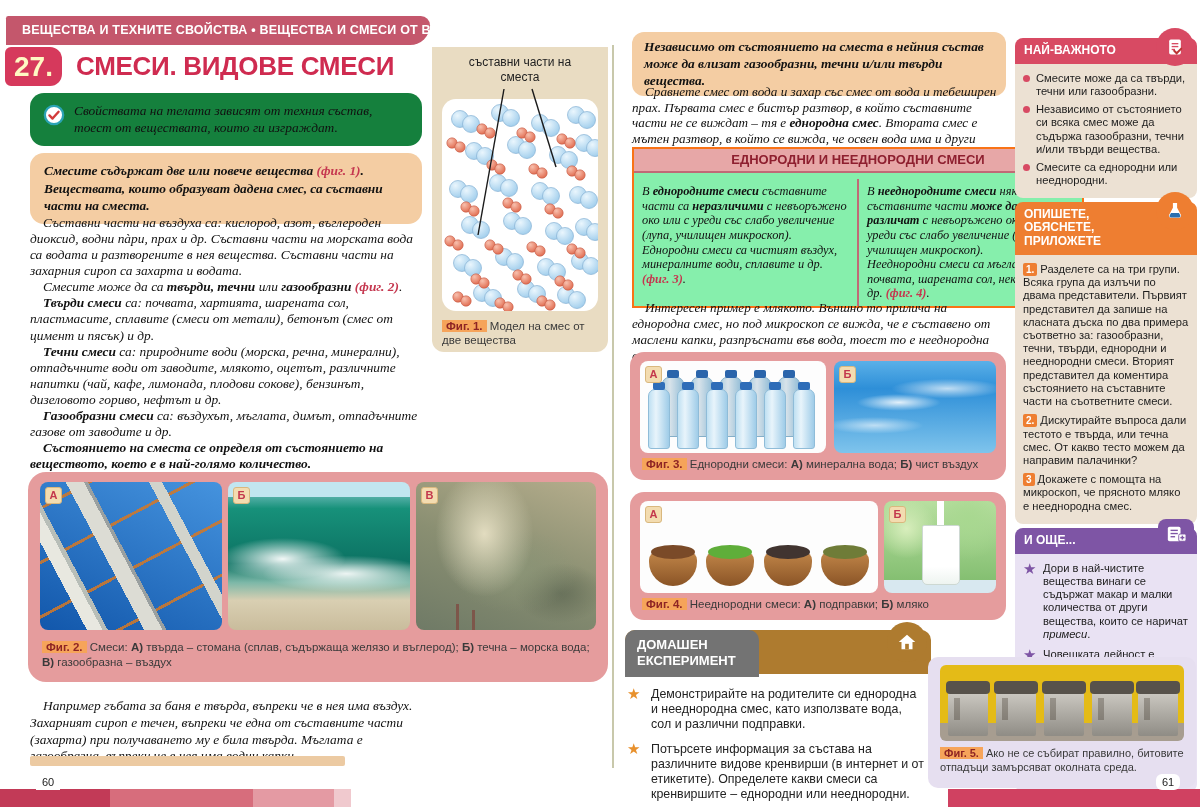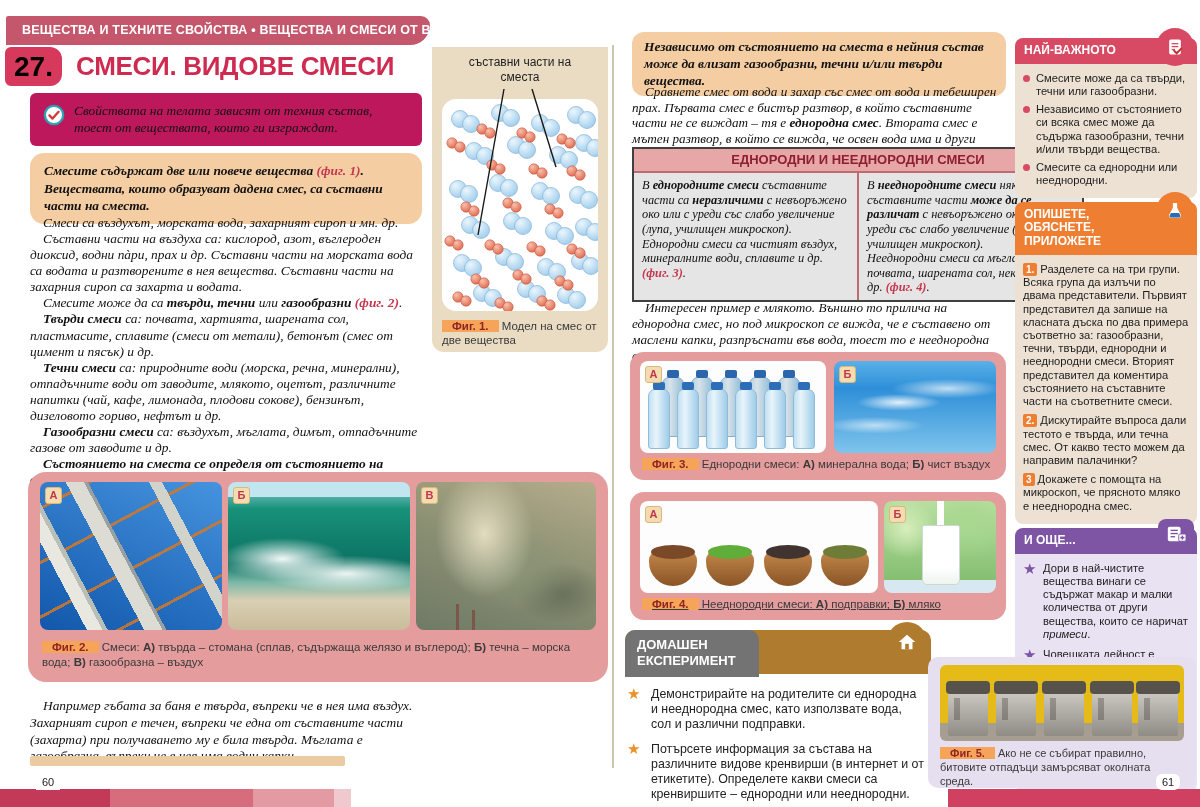--- a/index.html
+++ b/index.html
@@ -10,43 +10,43 @@
   .s-b{font-weight:bold}
   .s-i{font-style:italic}
   .s-bi{font-weight:bold;font-style:italic}
   .s-fig{color:#c5374f;font-weight:bold;font-style:italic}
 
   
   .banner{position:absolute;left:6px;top:16px;width:424px;height:29px;background:#c4576c;
           border-radius:3px 12px 26px 0;color:#fff;font:bold 12.5px/29px "Liberation Sans",sans-serif;
           padding-left:16px;box-sizing:border-box;letter-spacing:.2px;white-space:nowrap;}
   .lesson-chip{position:absolute;left:5px;top:47px;width:57px;height:39px;background:#d6395c;
-          border-radius:6px 12px 12px 6px;color:#000000;font:bold 28px/39px "Liberation Sans",sans-serif;text-align:center;}
+          border-radius:6px 12px 12px 6px;color:#fef9c3;font:bold 28px/39px "Liberation Sans",sans-serif;text-align:center;}
   .page-title{position:absolute;left:76px;top:53px;font:800 26px/1 "Liberation Sans",sans-serif;
           color:#cf2b50;letter-spacing:-.3px;}
 
-  .recall{position:absolute;left:30px;top:93px;width:392px;box-sizing:border-box;background:#be185d;
-          border-radius:6px;padding:9px 14px 9px 44px;font:italic 13.4px/1.3 "Liberation Serif",serif;}
+  .recall{position:absolute;left:30px;top:93px;width:392px;box-sizing:border-box;background:#15803d;
+          border-radius:14px;padding:9px 14px 9px 44px;font:italic 13.4px/1.3 "Liberation Serif",serif;}
   .recall .ic{position:absolute;left:13px;top:11px;width:22px;height:22px;}
 
   .defbox{position:absolute;left:30px;top:153px;width:392px;box-sizing:border-box;background:#f4cda3;
           border-radius:14px;padding:9px 14px;font:italic 13.4px/1.32 "Liberation Serif",serif;font-weight:bold;}
   .defbox p{margin:0;}
 
   .bodycol{position:absolute;left:30px;top:215px;width:396px;font:italic 13.4px/1.2 "Liberation Serif",serif;}
   .bodycol p{margin:0;text-indent:13px;}
 
   .fig1{position:absolute;left:432px;top:47px;width:176px;height:305px;background:#e9dcc2;border-radius:0 0 12px 12px;}
   .fig1-label{position:absolute;left:18px;top:8px;width:140px;text-align:center;
           font:12px/1.25 "Liberation Sans",sans-serif;color:#222;}
   .molbox{position:absolute;left:10px;top:52px;width:156px;height:212px;background:#fff;border-radius:14px;overflow:hidden;}
   .ptr{position:absolute;left:0;top:0;pointer-events:none;}
   .fig1-cap{position:absolute;left:10px;top:272px;width:158px;font:11.5px/1.25 "Liberation Sans",sans-serif;color:#3a3a3a;}
 
-  .figtag{background:#f6a45a;color:#8e2424;font-weight:bold;padding:0 10px;}
+  .figtag{background:#f6a45a;color:#8e2424;font-weight:bold;padding:0 4px;}
 
   .fig2{position:absolute;left:28px;top:472px;width:580px;height:210px;background:#e59c9d;border-radius:18px;}
   .ph{position:absolute;border-radius:8px;overflow:hidden;}
   .plabel{position:absolute;left:5px;top:5px;width:17px;height:17px;background:#f3dcb0;border:1px solid #d9b87e;
           border-radius:3px;color:#c3374d;font:bold 11px/15px "Liberation Sans",sans-serif;text-align:center;box-sizing:border-box;z-index:3;}
   .f2a{left:12px;top:10px;width:182px;height:148px;background:
        linear-gradient(62deg, transparent 0 18%, #e8e8e0 18% 24%, #b8beb8 24% 26%, transparent 26% 40%,
          #dcdcd4 40% 47%, #9aa0a0 47% 48.5%, transparent 48.5% 72%, #d2d4cc 72% 77%, transparent 77%),
        repeating-linear-gradient(152deg, transparent 0 22px, rgba(210,120,40,.85) 22px 25px, transparent 25px 48px),
        linear-gradient(205deg,#4593de,#1257ab);}
@@ -81,24 +81,24 @@
   .bbr{left:948px;width:252px;background:#d04161;}
 
   .gutter{position:absolute;left:612px;top:45px;width:2px;height:723px;background:#9a9a66;opacity:.55;}
 
   
   .notebox{position:absolute;left:632px;top:32px;width:374px;box-sizing:border-box;background:#f4cda3;
            border-radius:12px;padding:7px 12px;font:italic 13.4px/1.25 "Liberation Serif",serif;font-weight:bold;}
   .pcompare{position:absolute;left:632px;top:84px;width:374px;font:italic 13.2px/1.18 "Liberation Serif",serif;}
   .pcompare p{margin:0;text-indent:13px;}
 
-  .tbl{position:absolute;left:632px;top:147px;width:452px;border:2px solid #404040;box-sizing:border-box;background:#e5e5e5;}
+  .tbl{position:absolute;left:632px;top:147px;width:452px;border:2px solid #f97316;box-sizing:border-box;background:#86efac;}
   .tbl-title{background:#e7a7a7;color:#8e1f2f;font:bold 13px/22px "Liberation Sans",sans-serif;text-align:center;
              border-bottom:2px solid #c06a76;}
-  .tbl-cells{display:flex;}
+  .tbl-cells{display:flex;margin-top:6px;}
   .tcell{flex:1;padding:5px 8px;font:italic 12.4px/1.18 "Liberation Serif",serif;}
   .tcell p{margin:0;}
   .tcell.first{border-right:2px solid #c06a76;}
 
   .pmilk{position:absolute;left:632px;top:300px;width:374px;font:italic 13.2px/1.22 "Liberation Serif",serif;}
   .pmilk p{margin:0;text-indent:13px;}
 
   .fig3{position:absolute;left:630px;top:352px;width:376px;height:128px;background:#e59c9d;border-radius:14px;}
   .f3a{left:10px;top:9px;width:186px;height:92px;background:#fdfdfd;}
   .bot{position:absolute;bottom:4px;width:22px;height:60px;border-radius:7px 7px 3px 3px;
@@ -120,21 +120,21 @@
   .bowl::before{content:"";position:absolute;left:2px;top:-7px;width:44px;height:14px;border-radius:50%;background:var(--bc);}
   .bowl.c1{--bc:#7a4a28;} .bowl.c2{--bc:#5fae3a;} .bowl.c3{--bc:#413430;} .bowl.c4{--bc:#6f7c38;}
   .f4b{left:254px;top:9px;width:112px;height:92px;background:
        radial-gradient(30px 30px at 20% 30%, #d8eebc, transparent),
        radial-gradient(40px 40px at 75% 20%, #a8d890, transparent),
        linear-gradient(180deg, transparent 86%, #d8e8f0 86%),
        linear-gradient(180deg,#b8dfa0,#7cba6a);}
   .glass{position:absolute;left:38px;top:24px;width:36px;height:58px;
          background:linear-gradient(180deg,#ffffff 70%,#eef4f0);border:1px solid #cdd8d2;border-radius:2px 2px 5px 5px;}
   .pour{position:absolute;left:53px;top:0;width:7px;height:28px;background:#fff;}
-  .fig4-cap{position:absolute;left:12px;top:106px;width:352px;font:11.5px/1.2 "Liberation Sans",sans-serif;color:#3a3a3a;text-decoration:underline;}
+  .fig4-cap{position:absolute;left:12px;top:106px;width:352px;font:11.5px/1.2 "Liberation Sans",sans-serif;color:#3a3a3a;}
 
   
   .homebox{position:absolute;left:625px;top:630px;width:306px;}
   .home-hd{position:relative;background:#737373;border-radius:10px 10px 0 0;min-height:44px;color:#fff;
            font:bold 13px/1.25 "Liberation Sans",sans-serif;padding:7px 56px 7px 12px;box-sizing:border-box;width:134px;}
   .home-hd-bar{position:absolute;left:0;top:0;width:306px;height:44px;background:#ae7b2f;border-radius:10px 10px 0 0;}
   .home-badge{position:absolute;left:262px;top:-8px;width:40px;height:40px;background:#ae7b2f;border-radius:50%;
            display:flex;align-items:center;justify-content:center;z-index:2;}
   .home-bd{padding:10px 6px 4px 0;font:12.4px/1.22 "Liberation Sans",sans-serif;color:#222;}
   .hitem{position:relative;padding-left:26px;margin-bottom:10px;}
@@ -187,21 +187,20 @@
     </svg>
     <span>Свойствата на телата зависят от техния състав, тоест от веществата, които ги изграждат.</span>
   </div>
 
   <div class="defbox">
     <p><span>Смесите съдържат две или повече вещества </span><span class="s-fig">(фиг. 1)</span><span>.</span></p>
     <p><span>Веществата, които образуват дадена смес, са </span><span class="s-bi">съставни части на сместа</span><span>.</span></p>
   </div>
 
   <div class="bodycol">
-    <p><span>Смеси са въздухът, морската вода, захарният сироп и мн. др.</span></p>
     <p><span>Съставни части на въздуха са: кислород, азот, въглероден диоксид, водни пàри, прах и др. Съставни части на морската вода са водата и разтворените в нея вещества. Съставни части на захарния сироп са захарта и водата.</span></p>
     <p><span>Смесите може да са </span><span class="s-b">твърди, течни</span><span> или </span><span class="s-b">газообразни</span><span> </span><span class="s-fig">(фиг. 2)</span><span>.</span></p>
     <p><span class="s-b">Твърди смеси</span><span> са: почвата, хартията, шарената сол, пластмасите, сплавите (смеси от метали), бетонът (смес от цимент и пясък) и др.</span></p>
     <p><span class="s-b">Течни смеси</span><span> са: природните води (морска, речна, минерални), отпадъчните води от заводите, млякото, оцетът, различните напитки (чай, кафе, лимонада, плодови сокове), бензинът, дизеловото гориво, нефтът и др.</span></p>
     <p><span class="s-b">Газообразни смеси</span><span> са: въздухът, мъглата, димът, отпадъчните газове от заводите и др.</span></p>
     <p><span class="s-b">Състоянието на сместа се определя от състоянието на веществото, което е в най-голямо количество.</span></p>
   </div>
 
   <div class="fig1">
     <div class="fig1-label">съставни части на сместа</div>

